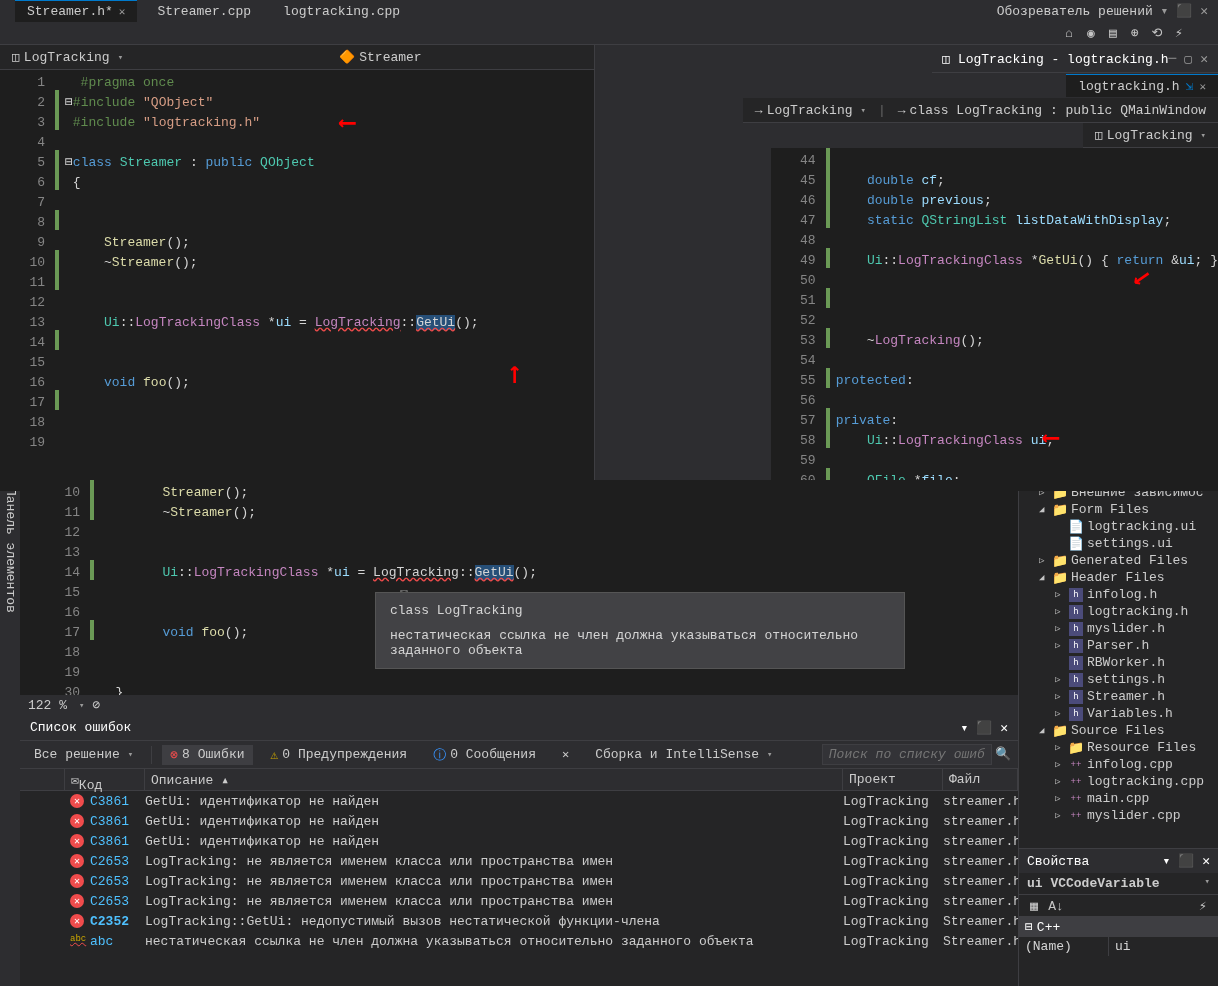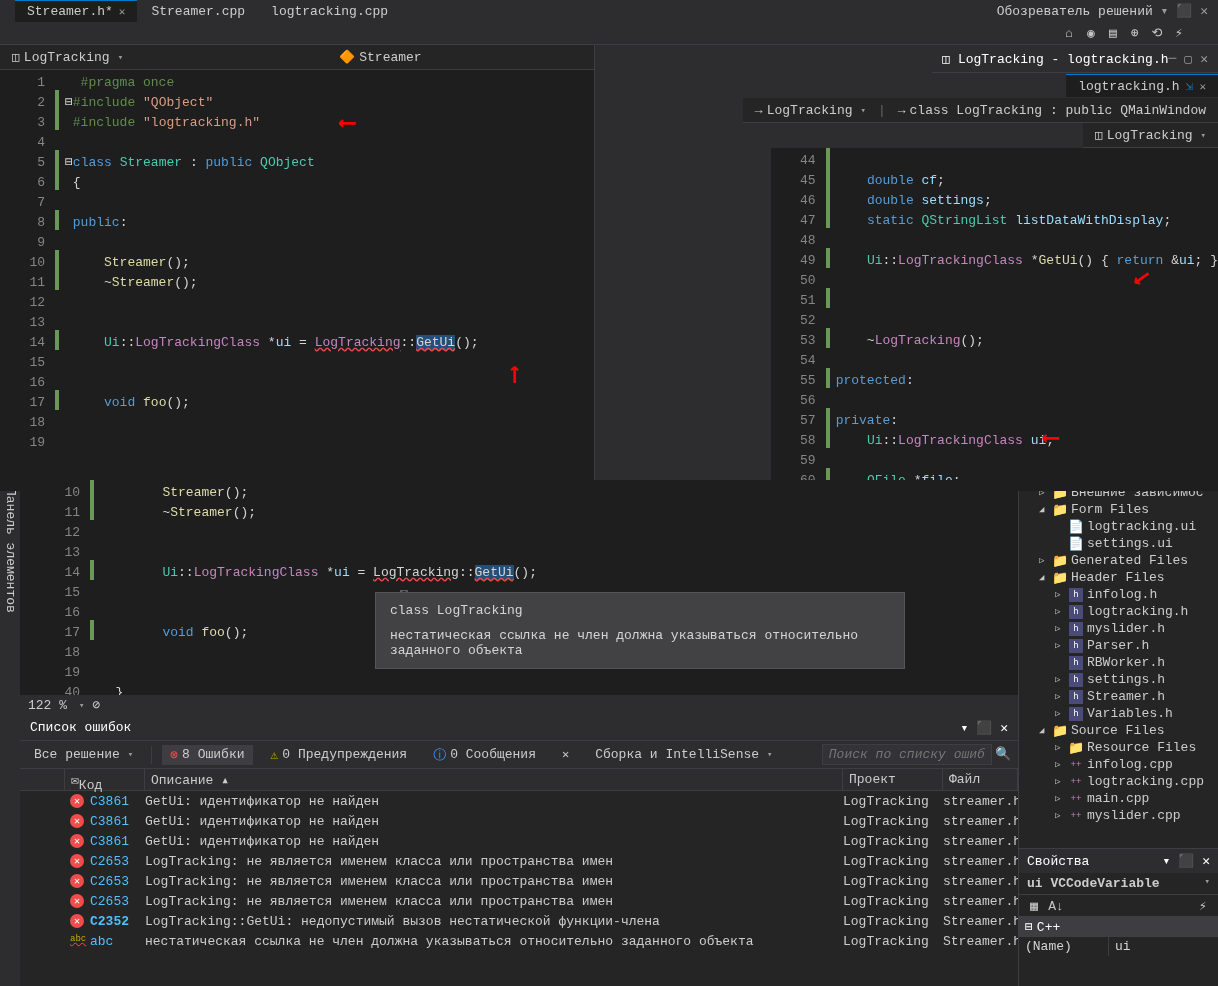--- a/index.html
+++ b/index.html
@@ -1,18 +1,18 @@
 <!DOCTYPE html>
 <html><head>
 <meta charset="utf-8">
 <style>
 * { margin:0; padding:0; box-sizing:border-box; font-family:Consolas,"Courier New",monospace; font-size:13px; }
 body { background:#2d2d30; color:#d4d4d4; width:1218px; height:986px; overflow:hidden; }
 .top-section { height:480px; display:flex; flex-direction:column; position:relative; }
-.tab-bar { height:25px; background:#2d2d30; display:flex; align-items:center; padding-left:15px; gap:2px; }
+.tab-bar { height:25px; background:#2d2d30; display:flex; align-items:center; padding-left:15px; gap:8px; }
 .tab { padding:3px 12px; color:#ccc; cursor:pointer; display:flex; align-items:center; gap:6px; }
 .tab.active { background:#1e1e1e; border-top:1px solid #007acc; }
 .tab .x { color:#999; font-size:11px; }
 .nav-bar { height:25px; background:#252526; display:flex; align-items:center; padding:0 4px; border-bottom:1px solid #3e3e42; }
 .nav-item { display:flex; align-items:center; gap:4px; color:#ccc; padding:0 8px; }
 .nav-sep { color:#666; margin:0 4px; }
 .split { display:flex; flex:1; }
 .left-pane { width:595px; display:flex; flex-direction:column; border-right:1px solid #3e3e42; }
 .right-pane { flex:1; display:flex; flex-direction:column;align-items:flex-end; }
 .panel-title { height:28px; background:#2d2d30; color:#fff; padding:5px 10px; border-bottom:1px solid #3e3e42; display:flex; align-items:center; justify-content:space-between; }
@@ -157,21 +157,20 @@
             <div class="mbar"></div>
         </div>
         <div class="code">
 <div class="cline">  <span class="cm">#pragma once</span></div>
 <div class="cline">⊟<span class="cm">#include</span> <span class="str">"QObject"</span></div>
 <div class="cline"> <span class="cm">#include</span> <span class="str">"logtracking.h"</span></div>
 <div class="cline"></div>
 <div class="cline">⊟<span class="kw">class</span> <span class="cls">Streamer</span> : <span class="kw">public</span> <span class="cls">QObject</span></div>
 <div class="cline"> {</div>
 <div class="cline"></div>
-<div class="cline"> <span class="kw">public</span>:</div>
 <div class="cline"></div>
 <div class="cline">     <span class="fn">Streamer</span>();</div>
 <div class="cline">     ~<span class="fn">Streamer</span>();</div>
 <div class="cline"></div>
 <div class="cline"></div>
 <div class="cline">     <span class="cls">Ui</span>::<span class="mag">LogTrackingClass</span> *<span class="id">ui</span> = <span class="err"><span class="mag">LogTracking</span></span>::<span class="sel"><span class="err">GetUi</span></span>();</div>
 <div class="cline"></div>
 <div class="cline"></div>
 <div class="cline">     <span class="kw">void</span> <span class="fn">foo</span>();</div>
 <div class="cline"></div>
@@ -241,21 +240,21 @@
             <div class="mbar mgreen"></div>
           <div class="mbar"></div>
             <div class="mbar mgreen"></div>
             <div class="mbar mgreen"></div>
             <div class="mbar"></div>
           <div class="mbar mgreen"></div>
         </div>
         <div class="code">
 <div class="cline"></div>
 <div class="cline">    <span class="kw">double</span> <span class="id">cf</span>;</div>
-<div class="cline">    <span class="kw">double</span> <span class="id">settings</span>;</div>
+<div class="cline">    <span class="kw">double</span> <span class="id">previous</span>;</div>
 <div class="cline">    <span class="kw">static</span> <span class="cls">QStringList</span> <span class="id">listDataWithDisplay</span>;</div>
 <div class="cline"></div>
 <div class="cline">    <span class="cls">Ui</span>::<span class="mag">LogTrackingClass</span> *<span class="fn">GetUi</span>() { <span class="kw">return</span> &amp;<span class="id">ui</span>; }</div>
 <div class="cline"></div>
 <div class="cline"></div>
 <div class="cline"></div>
 <div class="cline">    ~<span class="mag">LogTracking</span>();</div>
 <div class="cline"></div>
 <div class="cline"><span class="kw">protected</span>:</div>
 <div class="cline"></div>
@@ -281,21 +280,21 @@
             <div class="gline">10</div>
             <div class="gline">11</div>
             <div class="gline">12</div>
             <div class="gline">13</div>
             <div class="gline">14</div>
             <div class="gline">15</div>
             <div class="gline">16</div>
             <div class="gline">17</div>
             <div class="gline">18</div>
             <div class="gline">19</div>
-            <div class="gline">40</div>
+            <div class="gline">30</div>
           </div>
         <div class="margin">
           <div class="mbar mgreen"></div>
             <div class="mbar mgreen"></div>
             <div class="mbar"></div>
             <div class="mbar"></div>
           <div class="mbar mgreen"></div>
             <div class="mbar"></div>
             <div class="mbar"></div>
             <div class="mbar mgreen"></div>

